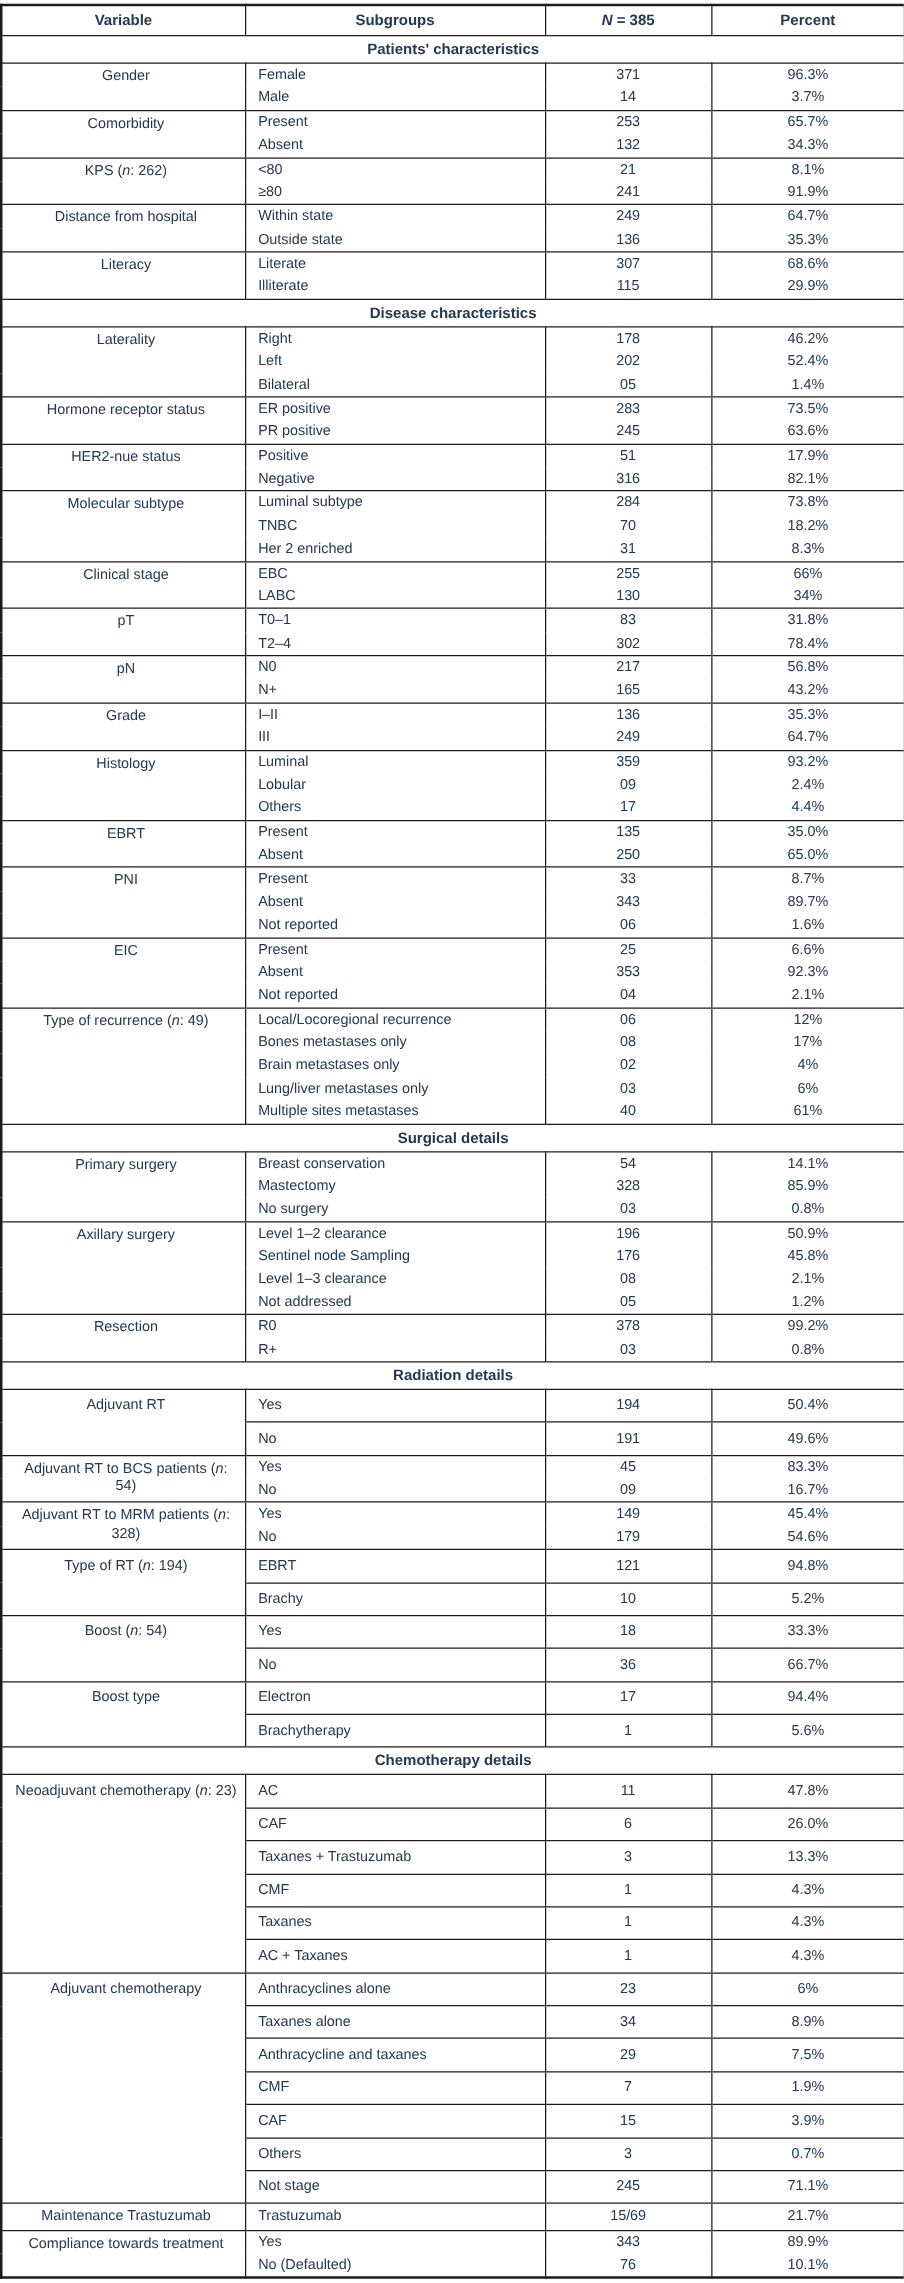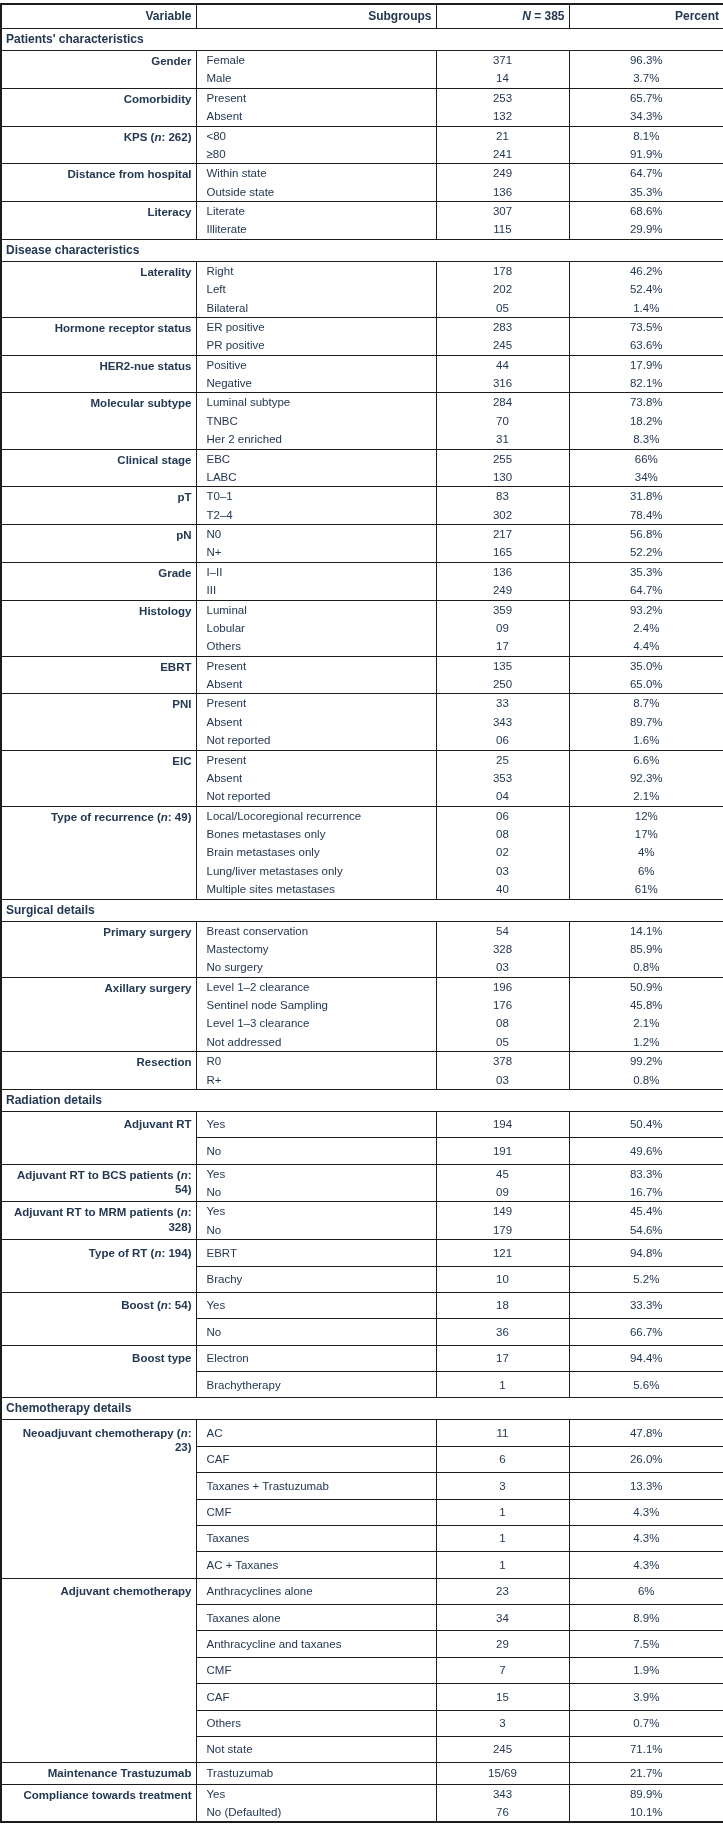--- a/index.html
+++ b/index.html
@@ -19,37 +19,37 @@
   th, td {
     font-size: 11.5px;
     line-height: 1.25;
     padding: 2px 6px;
     vertical-align: middle;
     word-wrap: break-word;
   }
   thead th {
     font-weight: bold;
     font-size: 12px;
-    text-align: right;
+    text-align: center;
     padding: 4px 4px;
     border-bottom: 1.4px solid #1c1c1c;
   }
   .v-sep { border-left: 1.4px solid #1c1c1c; }
   tr.section-row td {
+    text-align: center;
     font-weight: bold;
     font-size: 12px;
     padding: 3px 4px;
     border-top: 1.4px solid #1c1c1c;
     border-bottom: 1.4px solid #1c1c1c;
   }
   td.var-cell {
     vertical-align: top;
-    text-align: right;
+    text-align: center;
     padding: 3px 4px 3px 8px;
-    font-weight: bold;
   }
   td.sub-cell { text-align: left; padding-left: 10px; }
   td.n-cell, td.pct-cell { text-align: center; }
   tr.group-start > td { border-top: 1.4px solid #1c1c1c; }
   td.divided { border-top: 1.2px solid #1c1c1c; }
   tr.tall > td { padding-top: 5.5px; padding-bottom: 5.5px; }
   i { font-style: italic; }
   .footnote {
     font-size: 12px;
     line-height: 1.95;
@@ -162,21 +162,21 @@
           <td class="pct-cell v-sep">73.5%</td>
         </tr>
         <tr>
           <td class="sub-cell v-sep">PR positive</td>
           <td class="n-cell v-sep">245</td>
           <td class="pct-cell v-sep">63.6%</td>
         </tr>
         <tr class="group-start">
           <td class="var-cell" rowspan="2">HER2-nue status</td>
           <td class="sub-cell v-sep">Positive</td>
-          <td class="n-cell v-sep">44</td>
+          <td class="n-cell v-sep">51</td>
           <td class="pct-cell v-sep">17.9%</td>
         </tr>
         <tr>
           <td class="sub-cell v-sep">Negative</td>
           <td class="n-cell v-sep">316</td>
           <td class="pct-cell v-sep">82.1%</td>
         </tr>
         <tr class="group-start">
           <td class="var-cell" rowspan="3">Molecular subtype</td>
           <td class="sub-cell v-sep">Luminal subtype</td>
@@ -217,21 +217,21 @@
         </tr>
         <tr class="group-start">
           <td class="var-cell" rowspan="2">pN</td>
           <td class="sub-cell v-sep">N0</td>
           <td class="n-cell v-sep">217</td>
           <td class="pct-cell v-sep">56.8%</td>
         </tr>
         <tr>
           <td class="sub-cell v-sep">N+</td>
           <td class="n-cell v-sep">165</td>
-          <td class="pct-cell v-sep">52.2%</td>
+          <td class="pct-cell v-sep">43.2%</td>
         </tr>
         <tr class="group-start">
           <td class="var-cell" rowspan="2">Grade</td>
           <td class="sub-cell v-sep">I–II</td>
           <td class="n-cell v-sep">136</td>
           <td class="pct-cell v-sep">35.3%</td>
         </tr>
         <tr>
           <td class="sub-cell v-sep">III</td>
           <td class="n-cell v-sep">249</td>
@@ -501,21 +501,21 @@
           <td class="sub-cell v-sep divided">CAF</td>
           <td class="n-cell v-sep divided">15</td>
           <td class="pct-cell v-sep divided">3.9%</td>
         </tr>
         <tr class="tall">
           <td class="sub-cell v-sep divided">Others</td>
           <td class="n-cell v-sep divided">3</td>
           <td class="pct-cell v-sep divided">0.7%</td>
         </tr>
         <tr class="tall">
-          <td class="sub-cell v-sep divided">Not state</td>
+          <td class="sub-cell v-sep divided">Not stage</td>
           <td class="n-cell v-sep divided">245</td>
           <td class="pct-cell v-sep divided">71.1%</td>
         </tr>
         <tr class="group-start">
           <td class="var-cell" rowspan="1">Maintenance Trastuzumab</td>
           <td class="sub-cell v-sep">Trastuzumab</td>
           <td class="n-cell v-sep">15/69</td>
           <td class="pct-cell v-sep">21.7%</td>
         </tr>
         <tr class="group-start">

